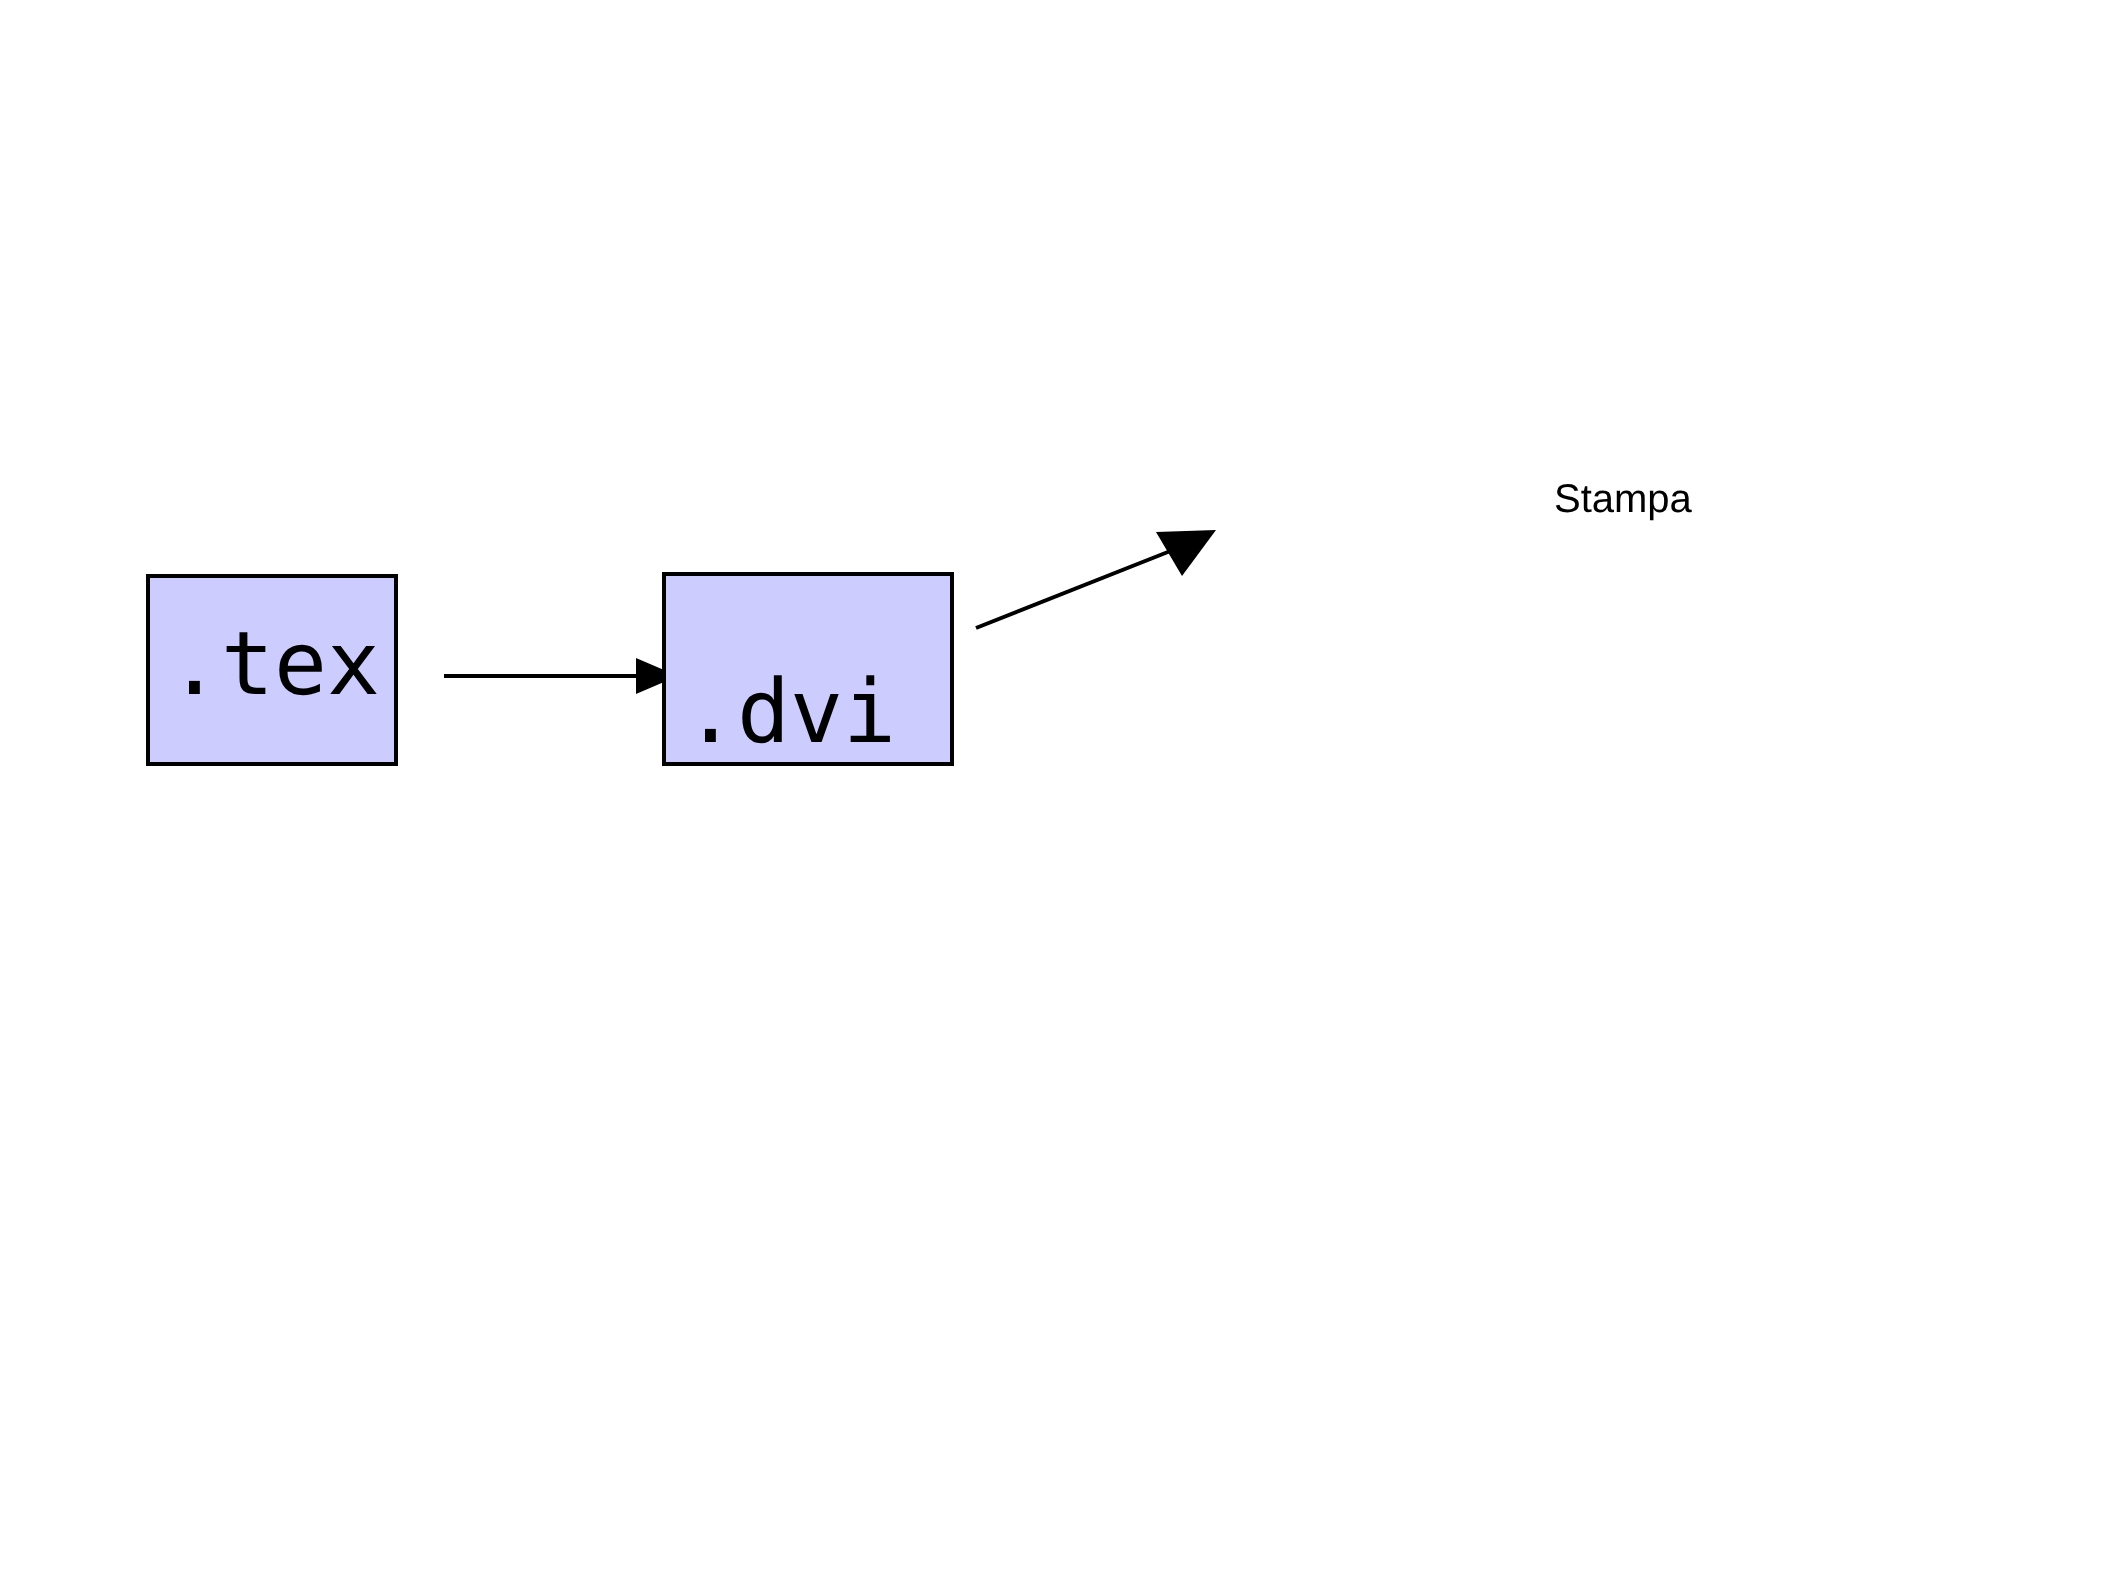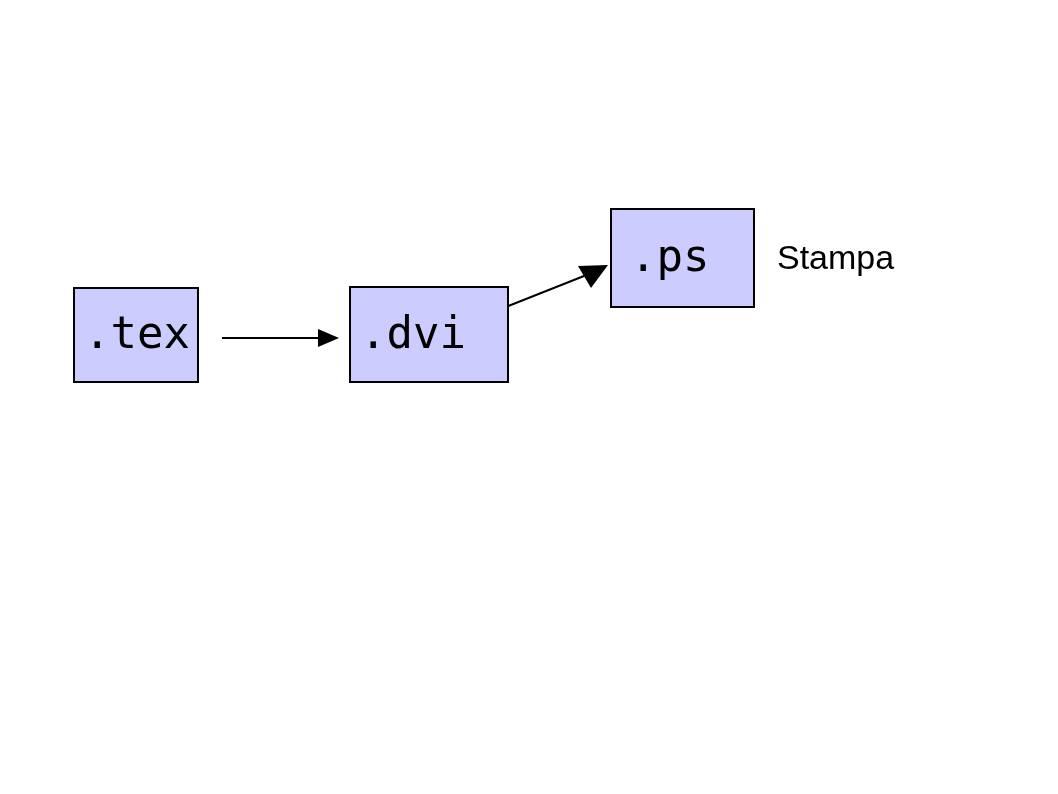--- a/index.html
+++ b/index.html
@@ -37,24 +37,25 @@
     left: 73px;
     top: 287px;
     width: 126px;
     height: 96px;
   }
   #node-tex .node-label {
     padding-left: 9px;
     top: -2px;
   }
   #node-dvi {
-    left: 349px;
+    left: 331px;
     top: 286px;
-    width: 160px;
+    width: 146px;
     height: 97px;
+    align-items: flex-end;
   }
   #node-dvi .node-label {
     padding-left: 9px;
     top: -2px;
   }
   #node-ps {
     left: 610px;
     top: 208px;
     width: 145px;
     height: 100px;
@@ -67,21 +68,21 @@
     position: absolute;
     left: 0;
     top: 0;
     width: 1058px;
     height: 794px;
     pointer-events: none;
   }
   .side-label {
     position: absolute;
     font-family: "Liberation Sans", sans-serif;
-    font-size: 34px;
+    font-size: 20px;
     line-height: 1;
     color: #000000;
     white-space: pre;
   }
   #label-stampa {
     left: 777px;
     top: 240px;
   }
 </style>
 </head>
@@ -101,19 +102,16 @@
   </svg>
 
   <div class="node" id="node-tex">
     <span class="node-label">.tex</span>
   </div>
 
   <div class="node" id="node-dvi">
     <span class="node-label">.dvi</span>
   </div>
 
-  <div class="node" id="node-ps">
-    <span class="node-label">.ps</span>
-  </div>
 
   <div class="side-label" id="label-stampa">Stampa</div>
 
 </div>
 
 </body></html>

